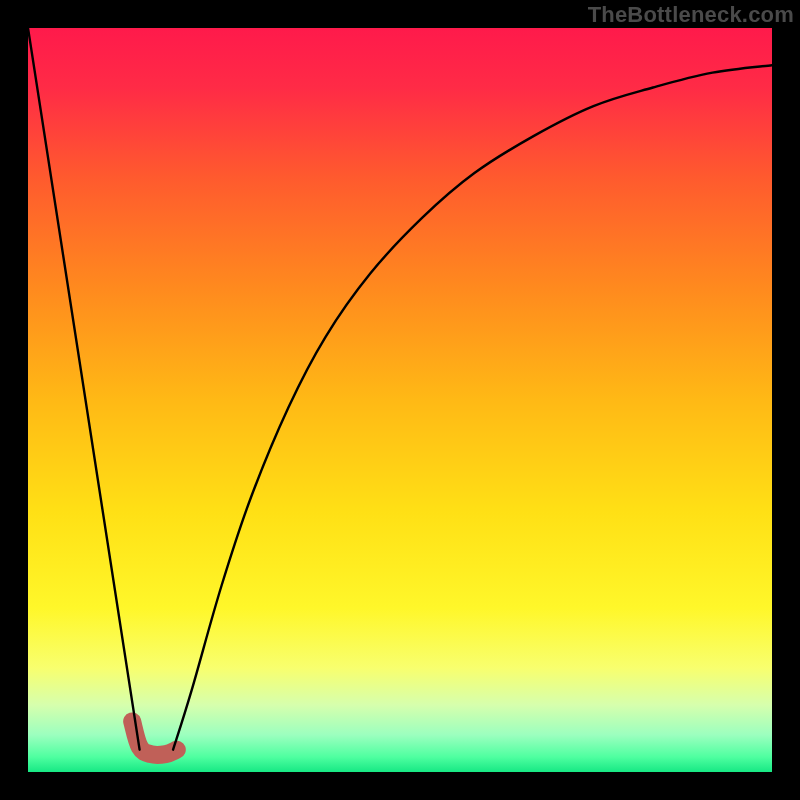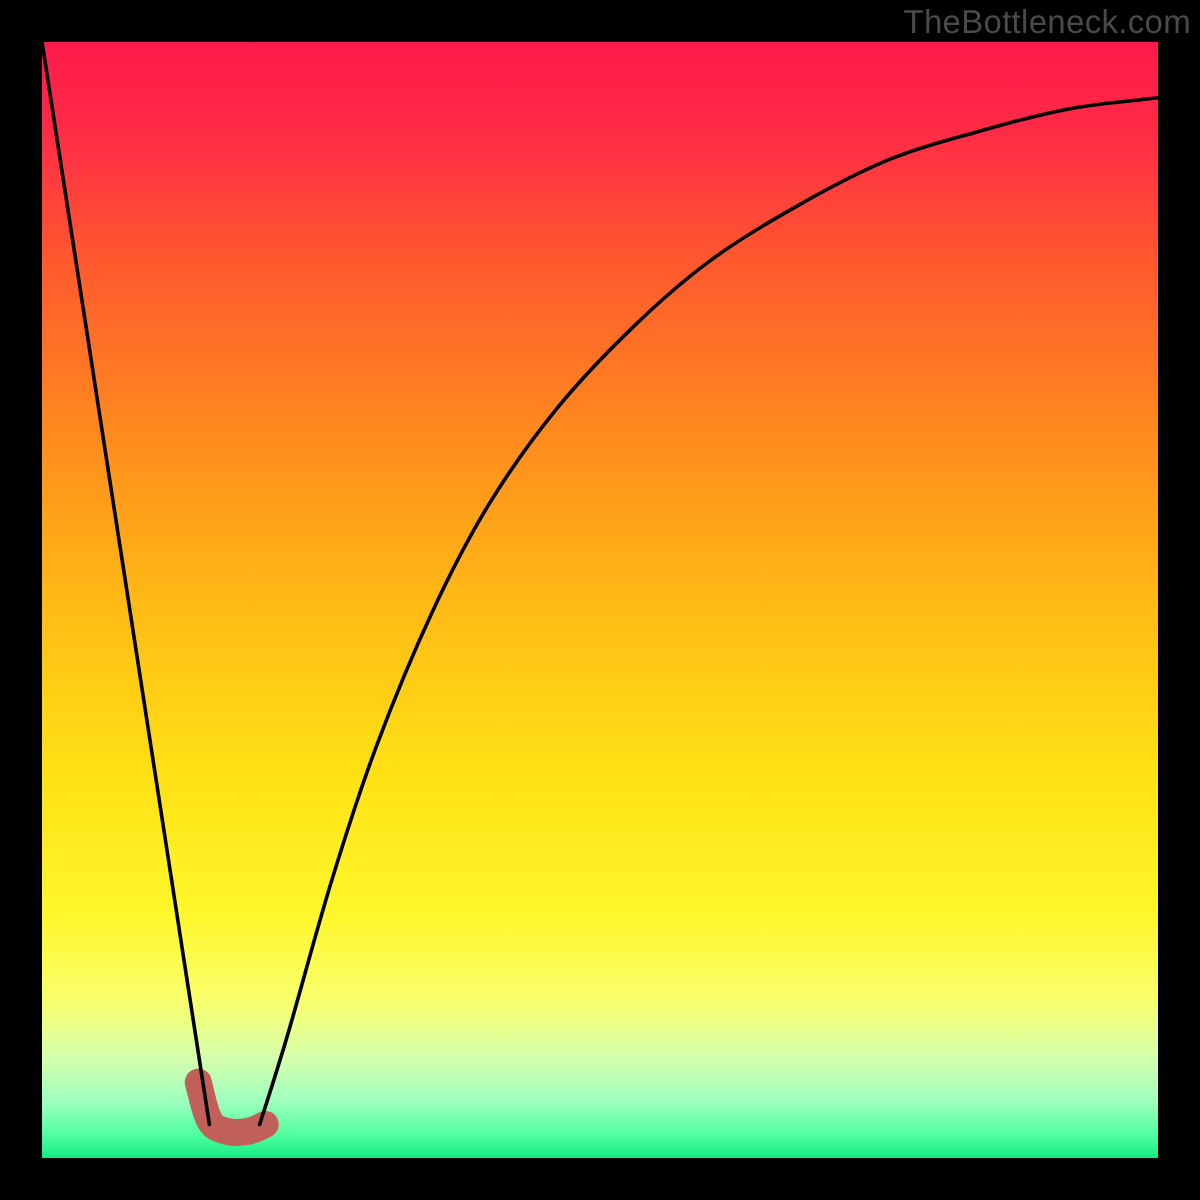--- a/index.html
+++ b/index.html
@@ -29,21 +29,21 @@
     display: block;
     width: 744px;
     height: 744px;
   }
   .watermark {
     position: absolute;
     top: 2px;
     right: 6px;
     color: #4a4a4a;
     font-size: 22px;
-    font-weight: 400;
+    font-weight: 700;
     letter-spacing: 0.2px;
     user-select: none;
   }
 </style>
 </head>
 <body>
 
 <div class="frame">
   <div class="plot">
     <svg id="chart-svg" viewBox="0 0 744 744" preserveAspectRatio="none">

